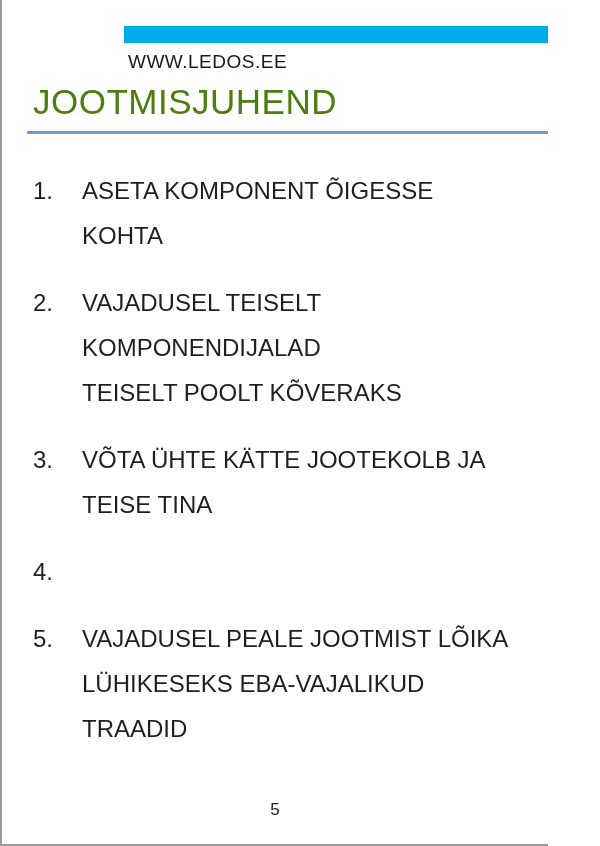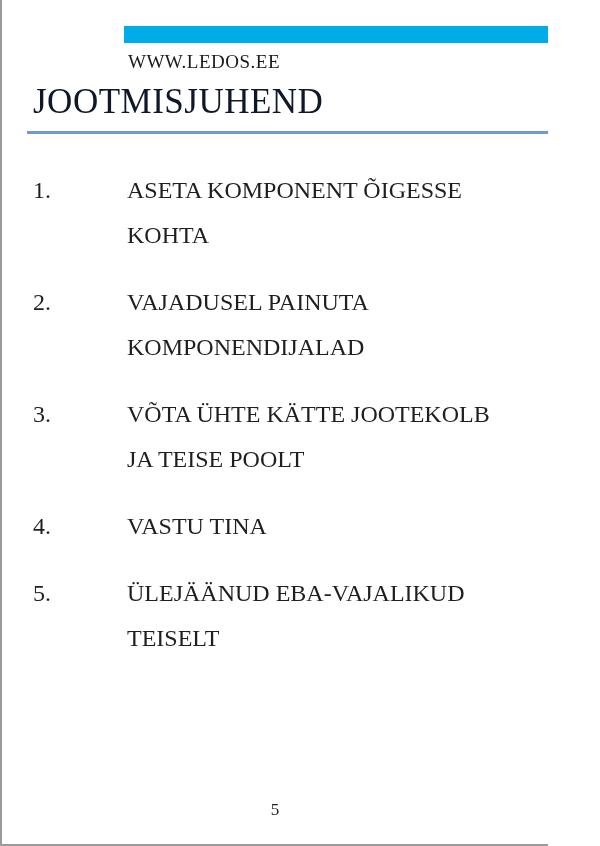--- a/index.html
+++ b/index.html
@@ -5,21 +5,21 @@
   html, body {
     margin: 0;
     padding: 0;
     background: #ffffff;
   }
   .page {
     position: relative;
     width: 548px;
     height: 846px;
     background: #ffffff;
-    font-family: Liberation Serif, serif;
+    font-family: Liberation Sans, sans-serif;
     color: #1f1f1f;
     overflow: hidden;
     box-sizing: border-box;
     border-left: 2px solid #9b9b9b;
     border-bottom: 2px solid #9b9b9b;
   }
   .topbar {
     position: absolute;
     left: 122px;
     top: 26px;
@@ -37,21 +37,21 @@
   }
   .title {
     position: absolute;
     left: 31px;
     top: 84px;
     margin: 0;
     font-size: 35px;
     font-weight: 400;
     letter-spacing: 0.5px;
     line-height: 1.0;
-    color: #0f172a;
+    color: #4d7c0f;
   }
   .rule {
     position: absolute;
     left: 25px;
     top: 131px;
     width: 544px;
     height: 3px;
     background: var(--rule-blue, #7299cb);
   }
   .list {
@@ -67,21 +67,20 @@
     display: flex;
     margin-bottom: 22px;
     font-size: 24px;
     line-height: 45px;
   }
   .num {
     flex: 0 0 49px;
   }
   .lines {
     flex: 1 1 auto;
-    margin-left: 45px;
   }
   .pagenum {
     position: absolute;
     left: 0;
     right: 0;
     bottom: 24px;
     text-align: center;
     font-size: 17px;
     color: #1f1f1f;
   }
@@ -97,36 +96,37 @@
   <ol class="list">
       <li class="item">
         <span class="num">1.</span>
         <div class="lines">
           <div>ASETA KOMPONENT ÕIGESSE KOHTA</div>
         </div>
       </li>
       <li class="item">
         <span class="num">2.</span>
         <div class="lines">
-          <div>VAJADUSEL PAINUTA KOMPONENDIJALAD</div>
+          <div>VAJADUSEL TEISELT KOMPONENDIJALAD</div>
+          <div>TEISELT POOLT KÕVERAKS</div>
         </div>
       </li>
       <li class="item">
         <span class="num">3.</span>
         <div class="lines">
-          <div>VÕTA ÜHTE KÄTTE JOOTEKOLB JA TEISE POOLT</div>
+          <div>VÕTA ÜHTE KÄTTE JOOTEKOLB JA TEISE TINA</div>
         </div>
       </li>
       <li class="item">
         <span class="num">4.</span>
         <div class="lines">
-          <div>VASTU TINA</div>
         </div>
       </li>
       <li class="item">
         <span class="num">5.</span>
         <div class="lines">
-          <div>ÜLEJÄÄNUD EBA-VAJALIKUD TEISELT</div>
+          <div>VAJADUSEL PEALE JOOTMIST LÕIKA</div>
+          <div>LÜHIKESEKS EBA-VAJALIKUD TRAADID</div>
         </div>
       </li>
     </ol>
   <div class="pagenum">5</div>
 </div>
 
 </body></html>

